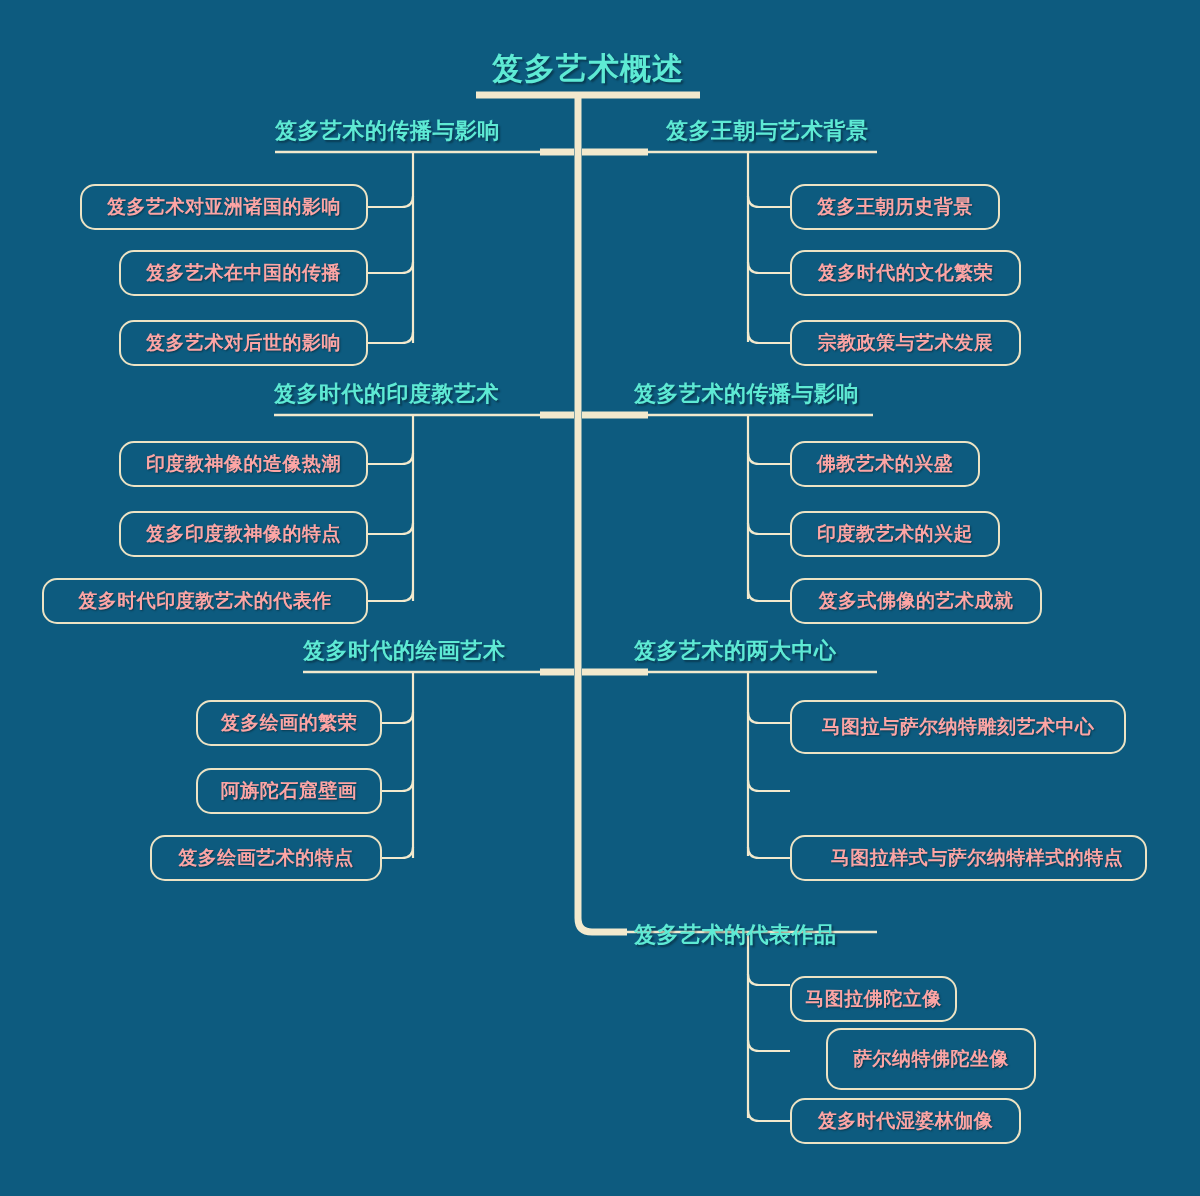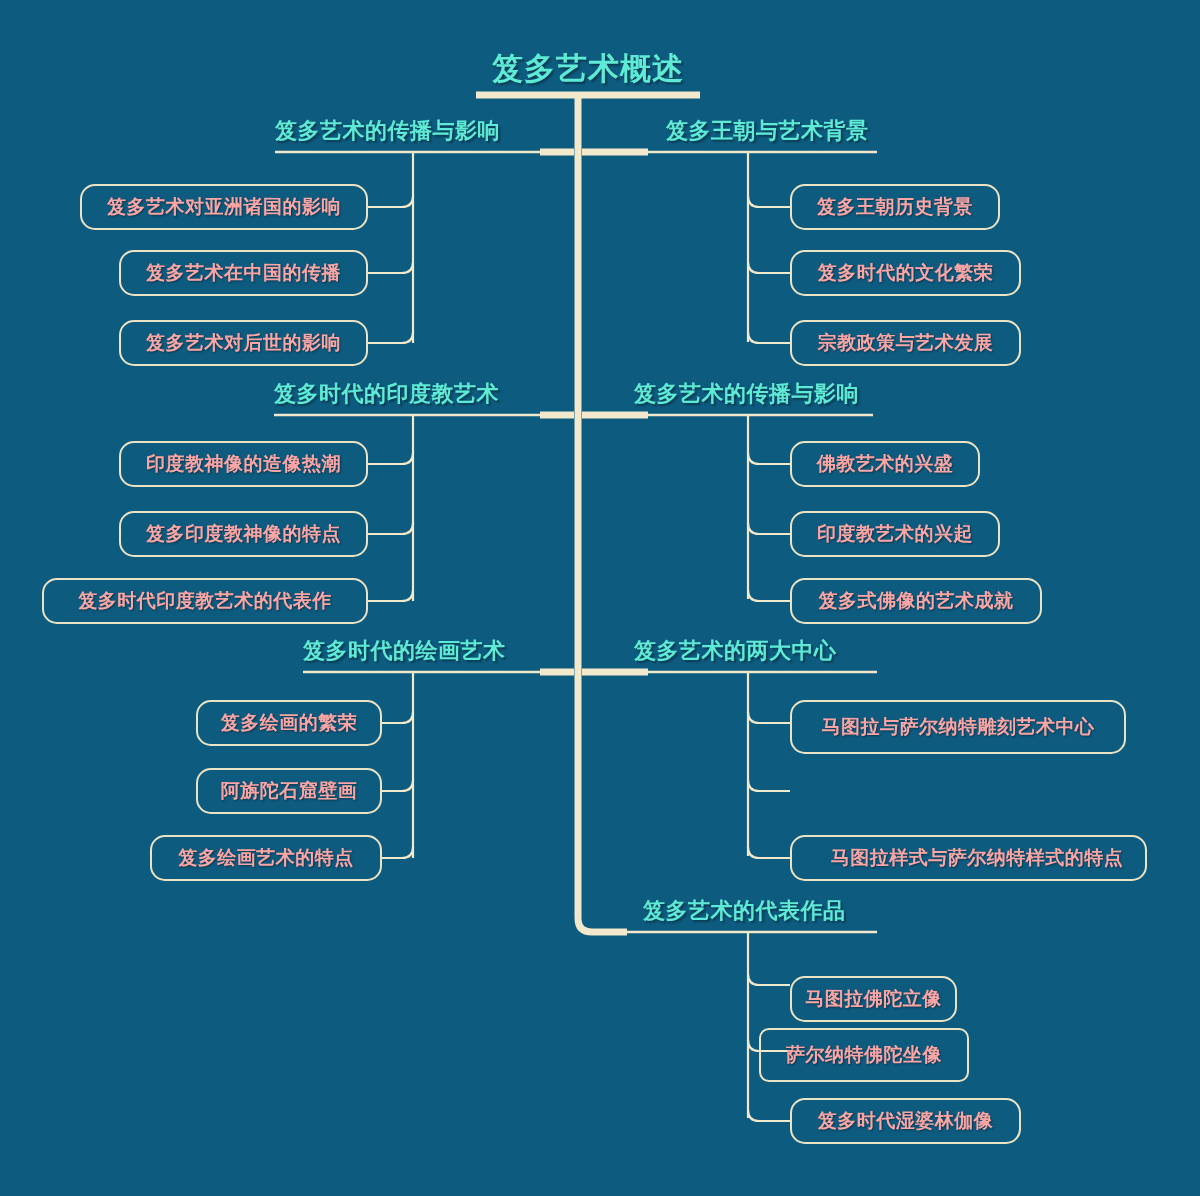--- a/index.html
+++ b/index.html
@@ -107,36 +107,36 @@
     </svg>
 
   <div id="labels">
       <div class="node-label root-title" style="left: 588px; top: 53px; transform: translateX(-50%);">笈多艺术概述</div>
       <div class="node-label branch-title" style="left: 275px; top: 120px;">笈多艺术的传播与影响</div>
       <div class="node-label branch-title" style="left: 634px; top: 120px; margin-left: 32px;">笈多王朝与艺术背景</div>
       <div class="node-label branch-title" style="left: 274px; top: 383px;">笈多时代的印度教艺术</div>
       <div class="node-label branch-title" style="left: 634px; top: 383px;">笈多艺术的传播与影响</div>
       <div class="node-label branch-title" style="left: 303px; top: 640px;">笈多时代的绘画艺术</div>
       <div class="node-label branch-title" style="left: 634px; top: 640px;">笈多艺术的两大中心</div>
-      <div class="node-label branch-title" style="left: 634px; top: 900px; margin-left: 9px;">笈多艺术的代表作品</div>
+      <div class="node-label branch-title" style="left: 634px; top: 924px;">笈多艺术的代表作品</div>
     </div>
 
 <div class="leaf-box" style="left: 80px; top: 184px; width: 288px; height: 46px;">笈多艺术对亚洲诸国的影响</div>
     <div class="leaf-box" style="left: 119px; top: 250px; width: 249px; height: 46px;">笈多艺术在中国的传播</div>
     <div class="leaf-box" style="left: 119px; top: 320px; width: 249px; height: 46px;">笈多艺术对后世的影响</div>
     <div class="leaf-box" style="left: 790px; top: 184px; width: 210px; height: 46px;">笈多王朝历史背景</div>
     <div class="leaf-box" style="left: 790px; top: 250px; width: 231px; height: 46px;">笈多时代的文化繁荣</div>
     <div class="leaf-box" style="left: 790px; top: 320px; width: 231px; height: 46px;">宗教政策与艺术发展</div>
     <div class="leaf-box" style="left: 119px; top: 441px; width: 249px; height: 46px;">印度教神像的造像热潮</div>
     <div class="leaf-box" style="left: 119px; top: 511px; width: 249px; height: 46px;">笈多印度教神像的特点</div>
     <div class="leaf-box" style="left: 42px; top: 578px; width: 326px; height: 46px;">笈多时代印度教艺术的代表作</div>
     <div class="leaf-box" style="left: 790px; top: 441px; width: 190px; height: 46px;">佛教艺术的兴盛</div>
     <div class="leaf-box" style="left: 790px; top: 511px; width: 210px; height: 46px;">印度教艺术的兴起</div>
     <div class="leaf-box" style="left: 790px; top: 578px; width: 252px; height: 46px;">笈多式佛像的艺术成就</div>
     <div class="leaf-box" style="left: 196px; top: 700px; width: 186px; height: 46px;">笈多绘画的繁荣</div>
     <div class="leaf-box" style="left: 196px; top: 768px; width: 186px; height: 46px;">阿旃陀石窟壁画</div>
     <div class="leaf-box" style="left: 150px; top: 835px; width: 232px; height: 46px;">笈多绘画艺术的特点</div>
     <div class="leaf-box" style="left: 790px; top: 700px; width: 336px; height: 54px;">马图拉与萨尔纳特雕刻艺术中心</div>
     <div class="leaf-box" style="left: 790px; top: 835px; width: 357px; height: 46px; padding-left: 17px;">马图拉样式与萨尔纳特样式的特点</div>
     <div class="leaf-box" style="left: 790px; top: 976px; width: 167px; height: 46px;">马图拉佛陀立像</div>
-    <div class="leaf-box" style="left: 759px; top: 1028px; width: 210px; height: 54px; border-radius: 10px;">萨尔纳特佛陀坐像</div>
+    <div class="leaf-box" style="left: 826px; top: 1028px; width: 210px; height: 62px;">萨尔纳特佛陀坐像</div>
     <div class="leaf-box" style="left: 790px; top: 1098px; width: 231px; height: 46px;">笈多时代湿婆林伽像</div>
   </div>
 
 </body></html>

